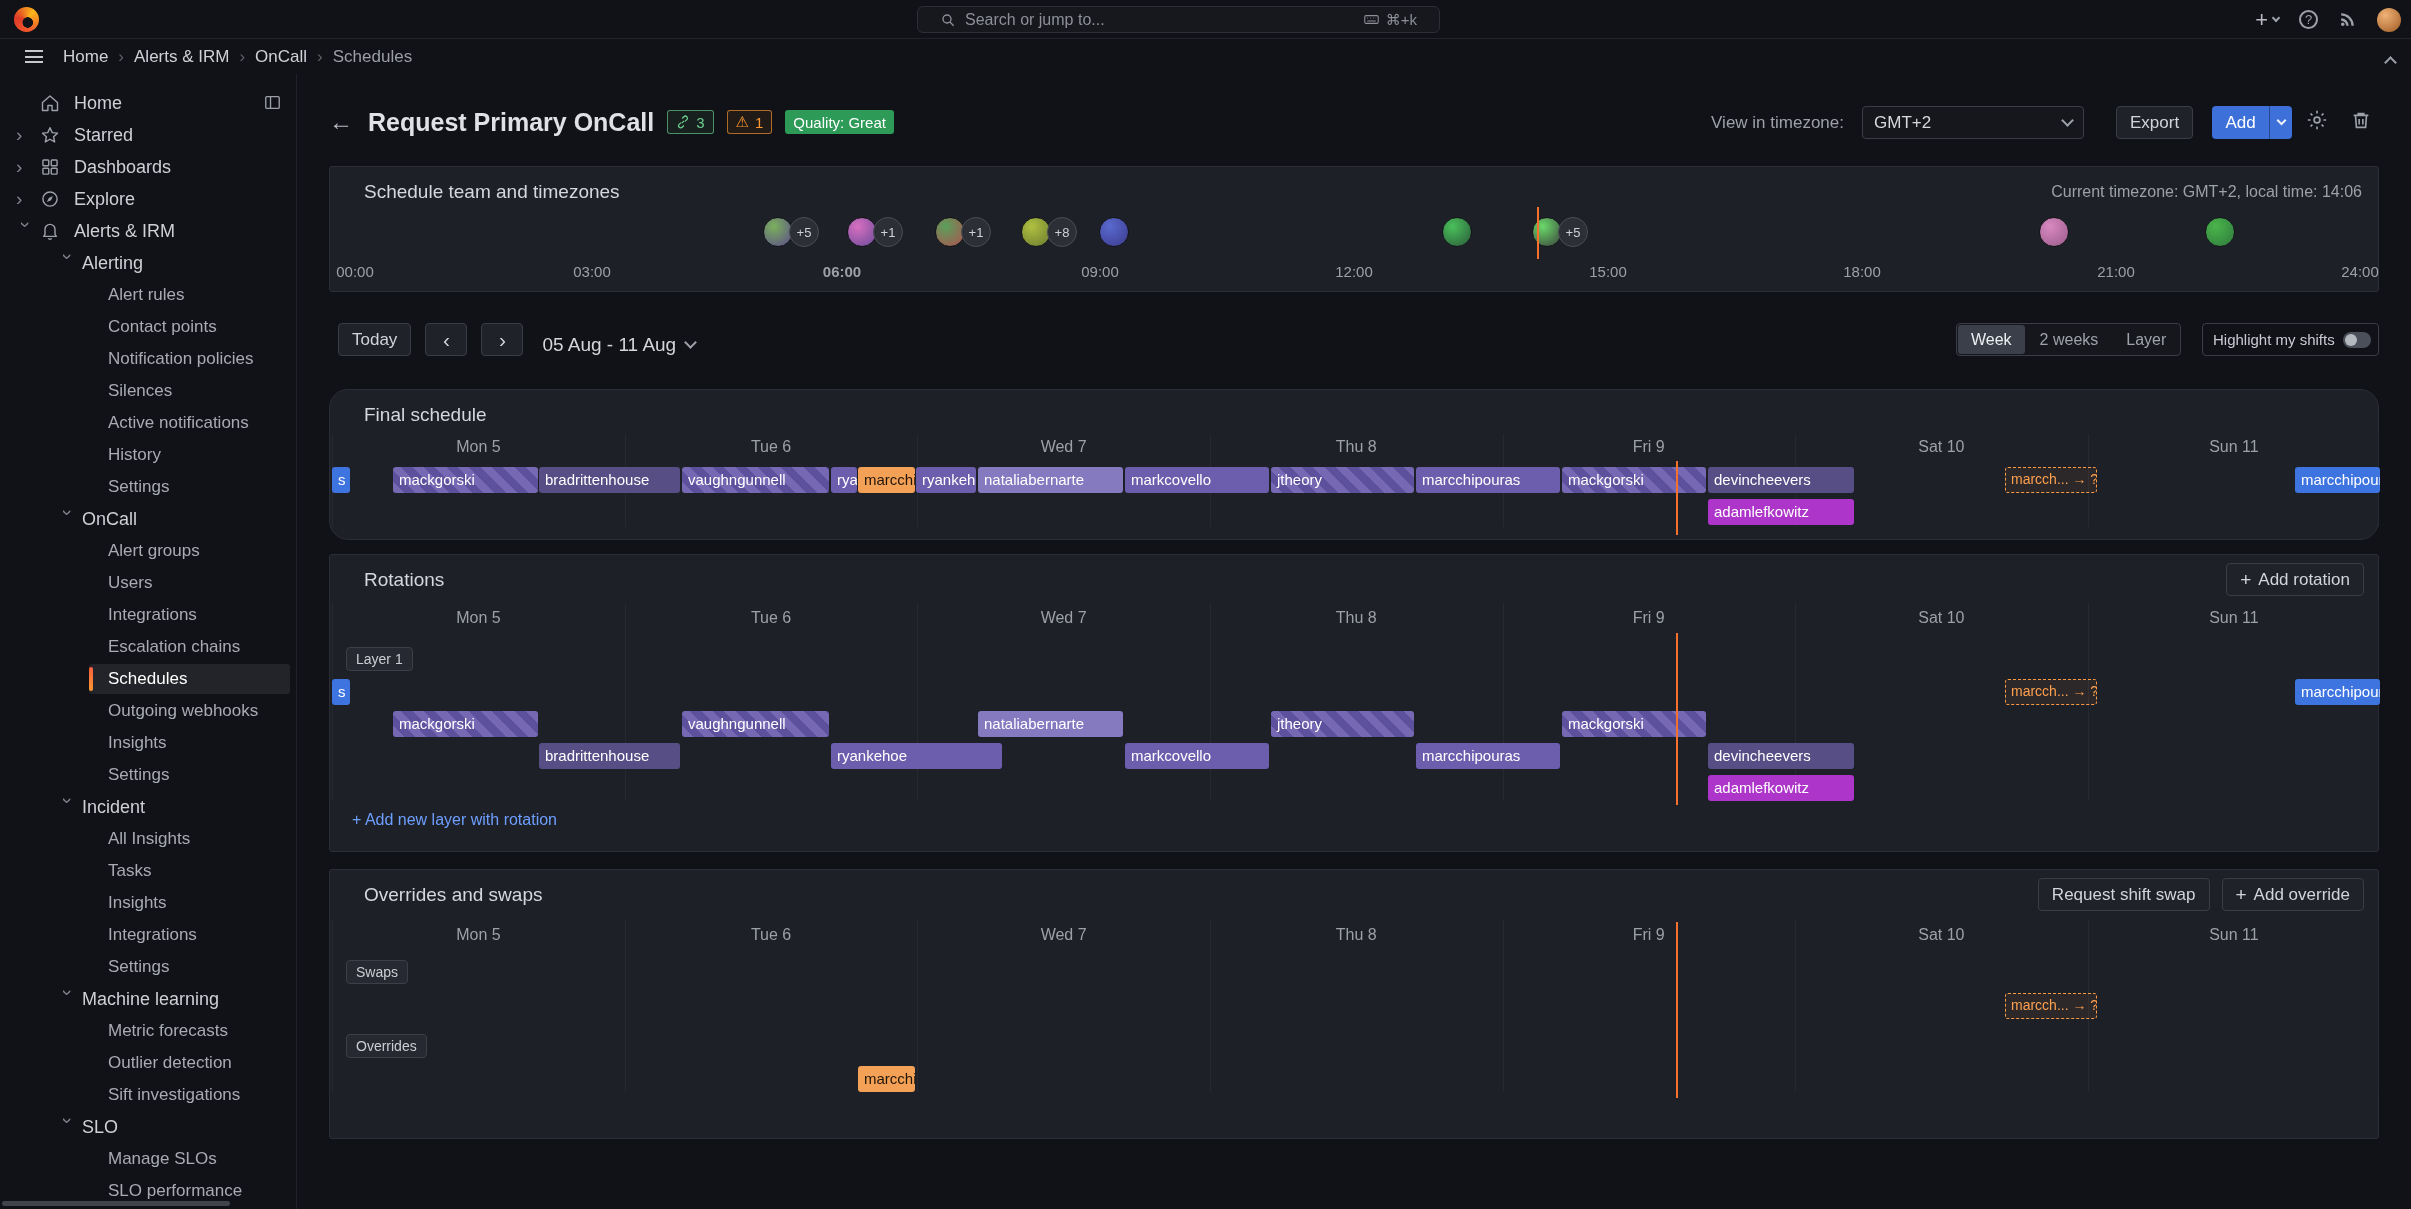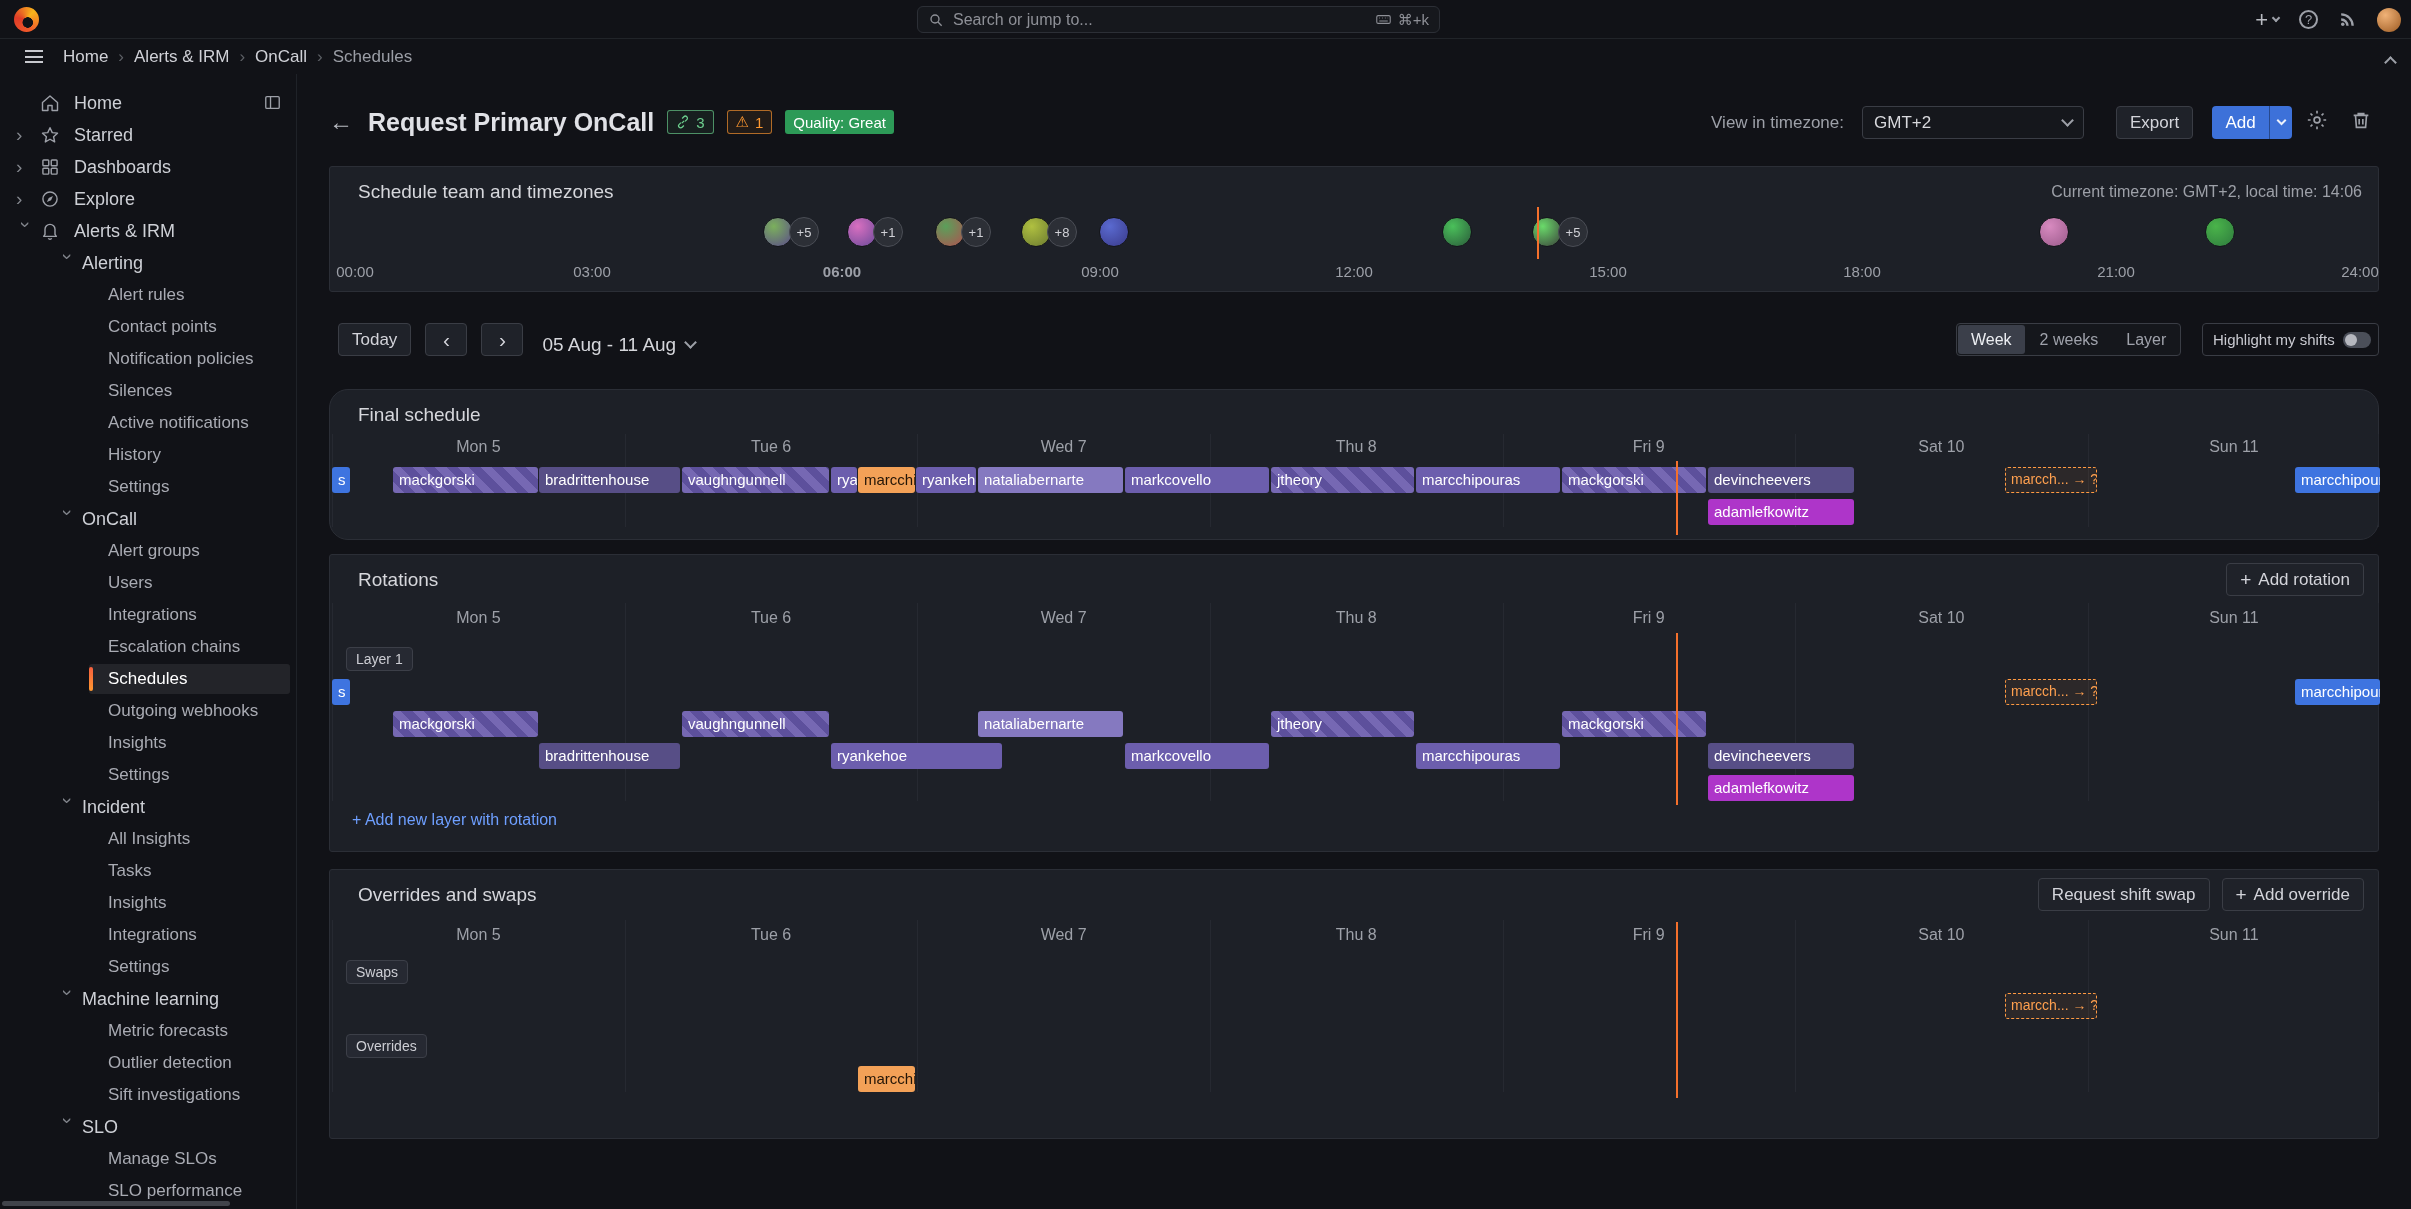--- a/index.html
+++ b/index.html
@@ -8,21 +8,21 @@
     width: 2411px; height: 1209px; position: relative;
     background: #111217; color: #d8d9dd;
     font-family: "Liberation Sans", "DejaVu Sans", sans-serif;
   }
   
   .topnav { position:absolute; left:0; top:0; width:2411px; height:39px; background:#111217; border-bottom:1px solid #212429; z-index:20; }
   .logo { position:absolute; left:14px; top:7px; width:25px; height:25px; border-radius:50%;
     background: radial-gradient(circle at 55% 62%, #111217 0 5px, rgba(0,0,0,0) 5.5px),
                 conic-gradient(from 40deg, #f9b51b, #f15b2a, #e03c28, #f9b51b); }
   .search-box { position:absolute; left:917px; top:6px; width:523px; height:27px; background:#16181d;
-    border:1px solid #2c2f36; border-radius:6px; display:flex; align-items:center; padding:0 10px; gap:9px; color:#8e9097; }
+    border:1px solid #2c2f36; border-radius:6px; display:flex; align-items:center; padding:0 22px; gap:9px; color:#8e9097; }
   .search-box input { flex:1; background:transparent; border:none; outline:none; color:#c7c8ce; font-size:16px; font-family:inherit; }
   .search-box input::placeholder { color:#8e9097; }
   .search-shortcut { display:flex; align-items:center; gap:6px; color:#8e9097; font-size:15px; }
   .nav-right { position:absolute; right:10px; top:0; height:39px; display:flex; align-items:center; gap:20px; color:#9da0a8; }
   .plus-menu { display:flex; align-items:center; gap:5px; font-size:22px; color:#b9bbc2; cursor:pointer; }
   .help-icon { width:19px; height:19px; border:2px solid #9da0a8; border-radius:50%; font-size:13px; display:flex; align-items:center; justify-content:center; }
   .nav-avatar { width:24px; height:24px; border-radius:50%; background: radial-gradient(circle at 35% 30%, #f0b277, #9c5a22); }
   svg.sicon { display:block; }
   
   .crumbbar { position:absolute; left:0; top:39px; width:2411px; height:35px; display:flex; align-items:center; padding-left:25px; z-index:19; }
@@ -69,21 +69,21 @@
   .btn .plus-glyph { font-size:19px; color:#d3d4da; }
   .btn-primary { position:absolute; left:1883px; top:2px; width:80px; height:33px; background:#3d71d9; border-radius:4px;
     display:flex; align-items:center; color:#fff; font-size:17px; cursor:pointer; }
   .btn-primary .lbl { flex:1; text-align:center; }
   .split-divider { width:1px; height:33px; background:rgba(0,0,0,0.35); }
   .btn-primary .caret-wrap { width:22px; display:flex; justify-content:center; }
   .icon-btn { position:absolute; top:5px; width:26px; height:26px; color:#9da0a8; cursor:pointer; }
   .icon-btn svg { width:22px; height:22px; }
   
   .panel { position:absolute; left:329px; width:2050px; background:#1d2027; border:1px solid #2b2e36; border-radius:3px; }
-  .panel-title { position:absolute; left:28px; top:14px; font-size:19px; font-weight:500; color:#d6d7dc;text-align:right; }
+  .panel-title { position:absolute; left:34px; top:14px; font-size:19px; font-weight:500; color:#d6d7dc;text-align:right; }
   .panel-status { position:absolute; right:16px; top:16px; font-size:16px; color:#9da0a8; }
   .day-label { position:absolute; width:293px; text-align:center; font-size:16px; color:#9da0a8; }
   .vline { position:absolute; width:1px; top:0; bottom:0; background:#262931; }
   .now-line { position:absolute; width:2px; background:#f4702c; z-index:5; }
   .track { position:absolute; left:0; width:2050px; height:26px; }
   .block { position:absolute; top:0; height:26px; border-radius:3px; font-size:15px; color:#fff; line-height:26px;
     padding-left:6px; white-space:nowrap; overflow:hidden; cursor:pointer; }
   .block.solid    { background:#6c5ead; }
   .block.dark     { background:#574e86; }
   .block.light    { background:#8579c0; }

